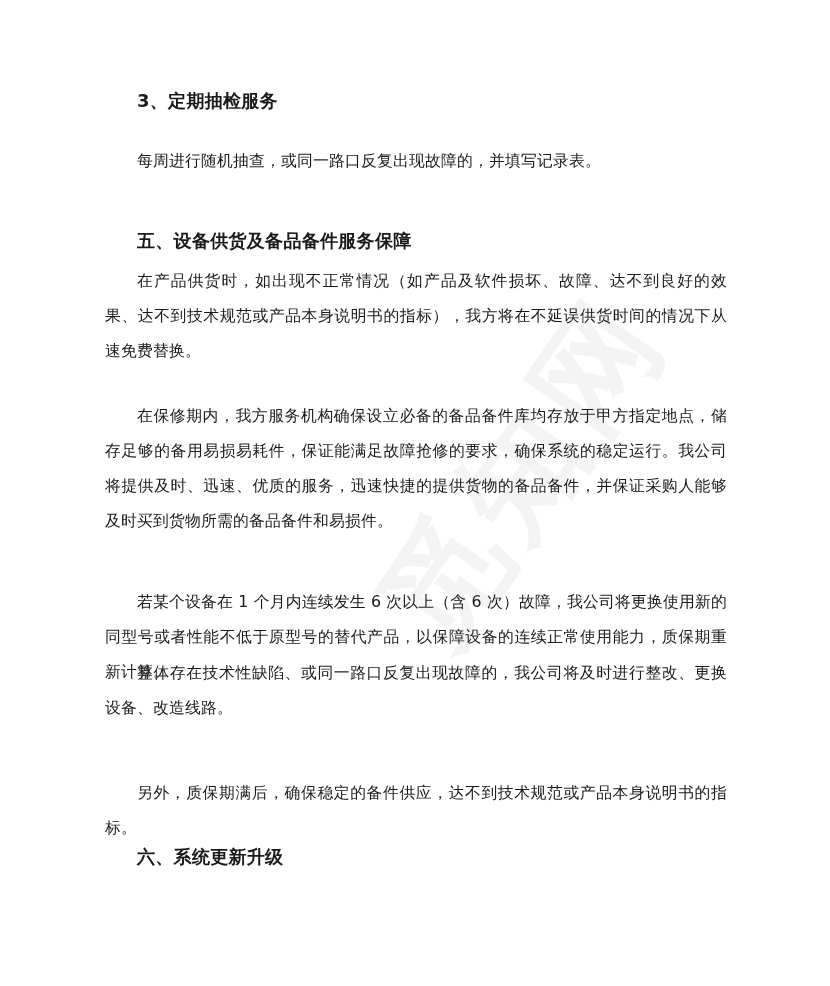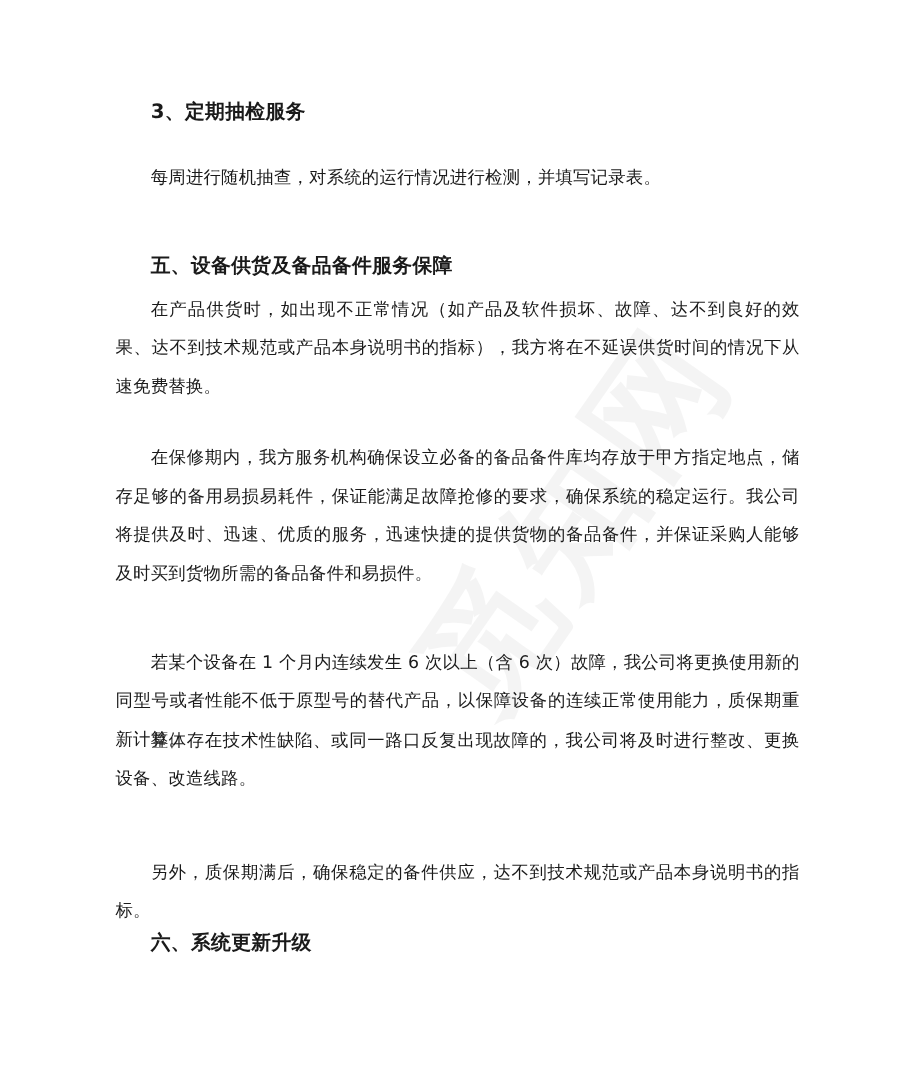--- a/index.html
+++ b/index.html
@@ -54,21 +54,21 @@
   }
 </style>
 </head>
 <body>
 
 <div class="watermark">觅知网</div>
 
 <div class="page">
   <div class="heading" style="top:89px;">3、定期抽检服务</div>
 
-  <div class="para" style="top:143px;">每周进行随机抽查，对系统的运行情况进行检测，并填写记录表。</div>
+  <div class="para" style="top:143px;">每周进行随机抽查，或同一路口反复出现故障的，并填写记录表。</div>
 
   <div class="heading" style="top:229px;">五、设备供货及备品备件服务保障</div>
 
   <div class="para" style="top:263px;">在产品供货时，如出现不正常情况（如产品及软件损坏、故障、达不到良好的效果、达不到技术规范或产品本身说明书的指标），我方将在不延误供货时间的情况下从速免费替换。</div>
 
   <div class="para" style="top:398px;">在保修期内，我方服务机构确保设立必备的备品备件库均存放于甲方指定地点，储存足够的备用易损易耗件，保证能满足故障抢修的要求，确保系统的稳定运行。我公司将提供及时、迅速、优质的服务，迅速快捷的提供货物的备品备件，并保证采购人能够及时买到货物所需的备品备件和易损件。</div>
 
   <div class="para" style="top:584px;">若某个设备在 1 个月内连续发生 6 次以上（含 6 次）故障，我公司将更换使用新的同型号或者性能不低于原型号的替代产品，以保障设备的连续正常使用能力，质保期重新计算。</div>
 
   <div class="para" style="top:655px;">整体存在技术性缺陷、或同一路口反复出现故障的，我公司将及时进行整改、更换设备、改造线路。</div>

